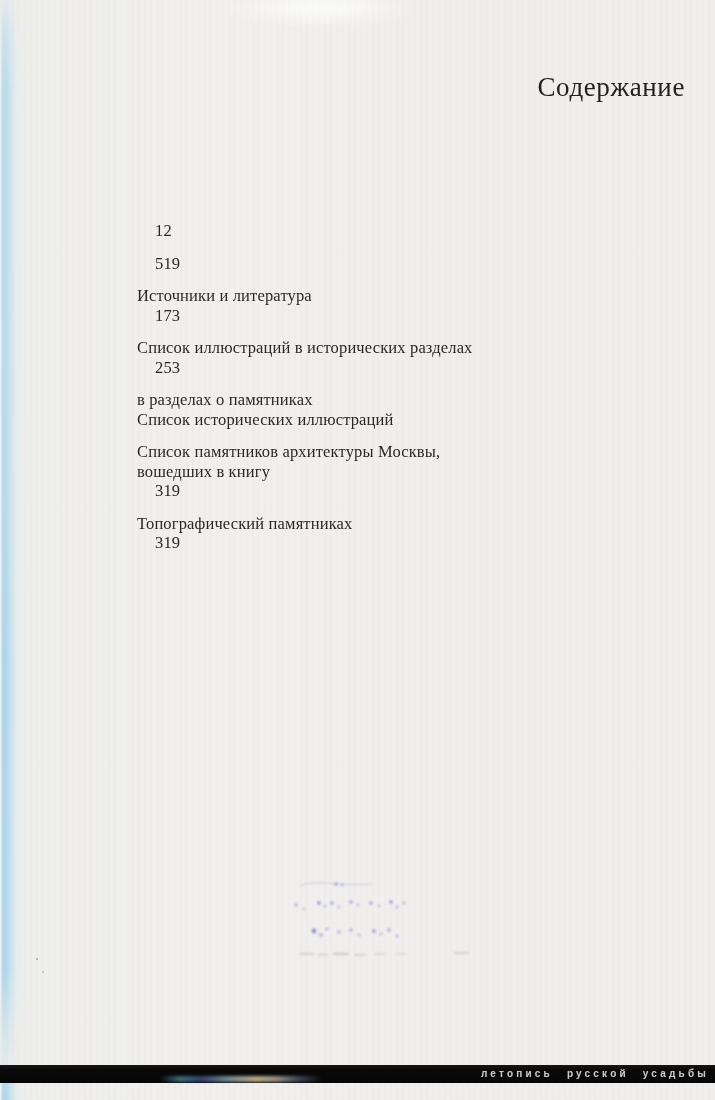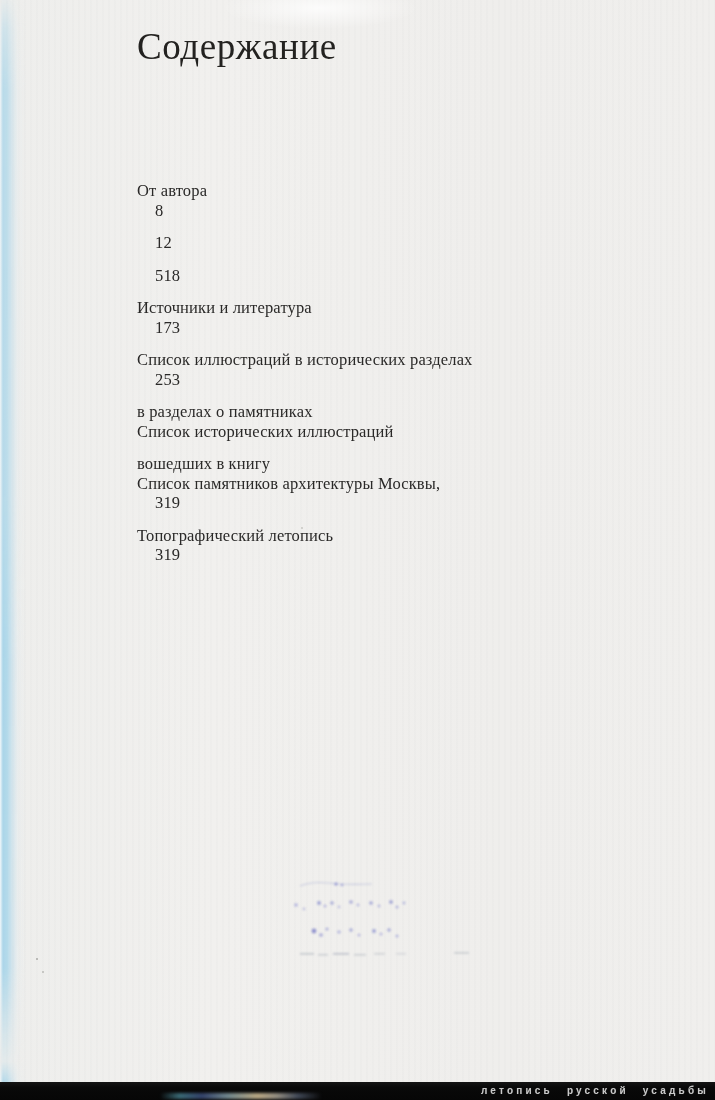--- a/index.html
+++ b/index.html
@@ -24,38 +24,38 @@
       rgba(0,0,0,0.10) 0, rgba(0,0,0,0.45) 30px, rgba(0,0,0,0.75) 90px,
       rgba(0,0,0,0.78) 45%, rgba(0,0,0,0.95) 60%, rgba(0,0,0,0.92) 88%,
       rgba(0,0,0,0.35) 94%, rgba(0,0,0,0.15) 96.5%, rgba(0,0,0,0.85) 98.5%, rgba(0,0,0,0.9) 100%);
     mask-image:linear-gradient(to bottom,
       rgba(0,0,0,0.10) 0, rgba(0,0,0,0.45) 30px, rgba(0,0,0,0.75) 90px,
       rgba(0,0,0,0.78) 45%, rgba(0,0,0,0.95) 60%, rgba(0,0,0,0.92) 88%,
       rgba(0,0,0,0.35) 94%, rgba(0,0,0,0.15) 96.5%, rgba(0,0,0,0.85) 98.5%, rgba(0,0,0,0.9) 100%);
   }
   .content { position:absolute; left:137px; top:0; right:30px; }
   .page-title {
-    margin:0; padding-top:28px;
-    font-size:37px; line-height:38px; font-weight:400;
-    letter-spacing:0.6px; color:#232220;
+    margin:0; padding-top:68px;
+    font-size:27px; line-height:38px; font-weight:400;
+    letter-spacing:0.6px; color:#232220;text-align:right;
   }
   .toc { margin-top:115px; }
   .toc-entry {
     margin:0 0 13px 0;
     font-size:16.5px; line-height:19.5px;
     color:#2a2928; letter-spacing:0.15px;
   }
   .toc-line { white-space:nowrap; }
   .toc-page { padding-left:18px; }
   
   .stamp { position:absolute; left:278px; top:872px; opacity:0.9; }
   .speck { position:absolute; background:#6a6a64; border-radius:50%; }
   
   .footer-bar {
-    position:absolute; left:0; right:0; bottom:0; height:18px;
+    position:absolute; left:0; right:0; bottom:17px; height:18px;
     background:linear-gradient(to bottom, #151515 0px, #090909 5px, #060606 100%);
   }
   .footer-text {
     position:absolute; right:6px; top:3px;
     font-family:"Liberation Sans", sans-serif;
     font-size:10px; font-weight:700;
     letter-spacing:3.2px; word-spacing:8px;
     color:#c9c9c9; text-shadow:0 0 1px rgba(60,60,60,0.8);
     white-space:nowrap;
   }
@@ -73,48 +73,44 @@
 
 <div class="page">
 
   <div class="edge-band"></div>
 
   <div class="content">
     <h1 class="page-title">Содержание</h1>
 
     <div class="toc">
       <div class="toc-entry">
-        <div class="toc-line">От автора</div>
-        <div class="toc-page">8</div>
-      </div>
-      <div class="toc-entry">
         <div class="toc-page">12</div>
       </div>
       <div class="toc-entry">
-        <div class="toc-page">518</div>
+        <div class="toc-page">519</div>
       </div>
       <div class="toc-entry">
         <div class="toc-line">Источники и литература</div>
         <div class="toc-page">173</div>
       </div>
       <div class="toc-entry">
         <div class="toc-line">Список иллюстраций в исторических разделах</div>
         <div class="toc-page">253</div>
       </div>
       <div class="toc-entry">
         <div class="toc-line">в разделах о памятниках</div>
         <div class="toc-line">Список исторических иллюстраций</div>
       </div>
       <div class="toc-entry">
+        <div class="toc-line">Список памятников архитектуры Москвы,</div>
         <div class="toc-line">вошедших в книгу</div>
-        <div class="toc-line">Список памятников архитектуры Москвы,</div>
         <div class="toc-page">319</div>
       </div>
       <div class="toc-entry">
-        <div class="toc-line">Топографический летопись</div>
+        <div class="toc-line">Топографический памятниках</div>
         <div class="toc-page">319</div>
       </div>
     </div>
   </div>
 
   <svg class="stamp" width="210" height="95" viewBox="0 0 210 95">
     <defs>
         <filter id="b">
           <feGaussianBlur stdDeviation="0.9"></feGaussianBlur>
         </filter>

